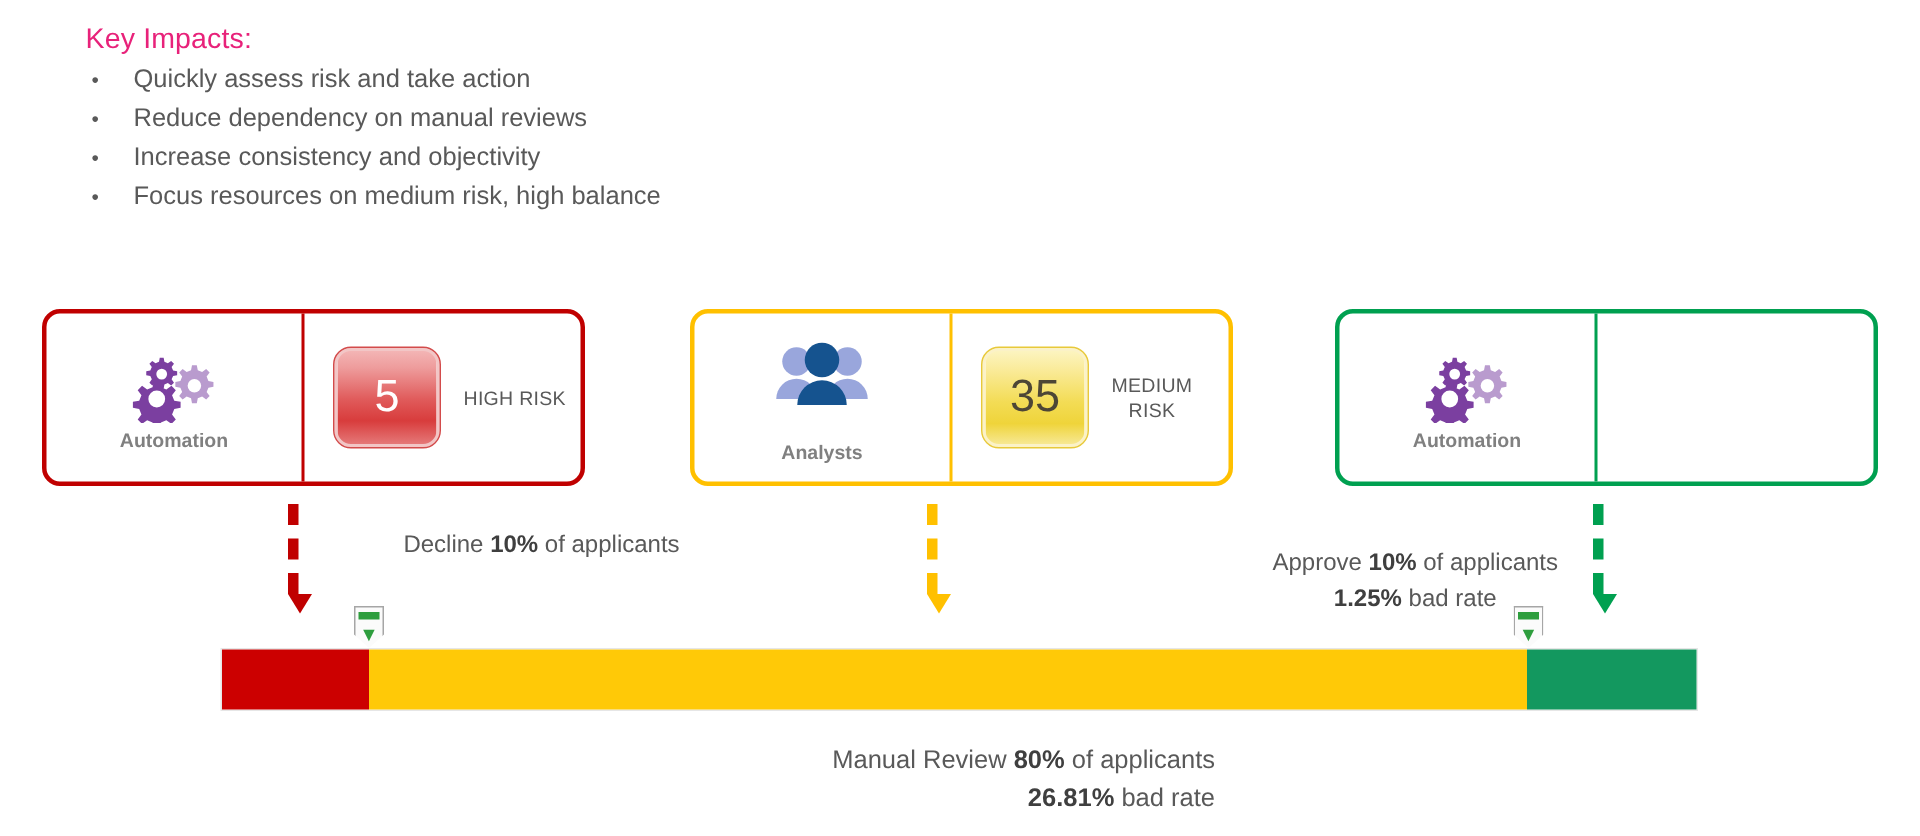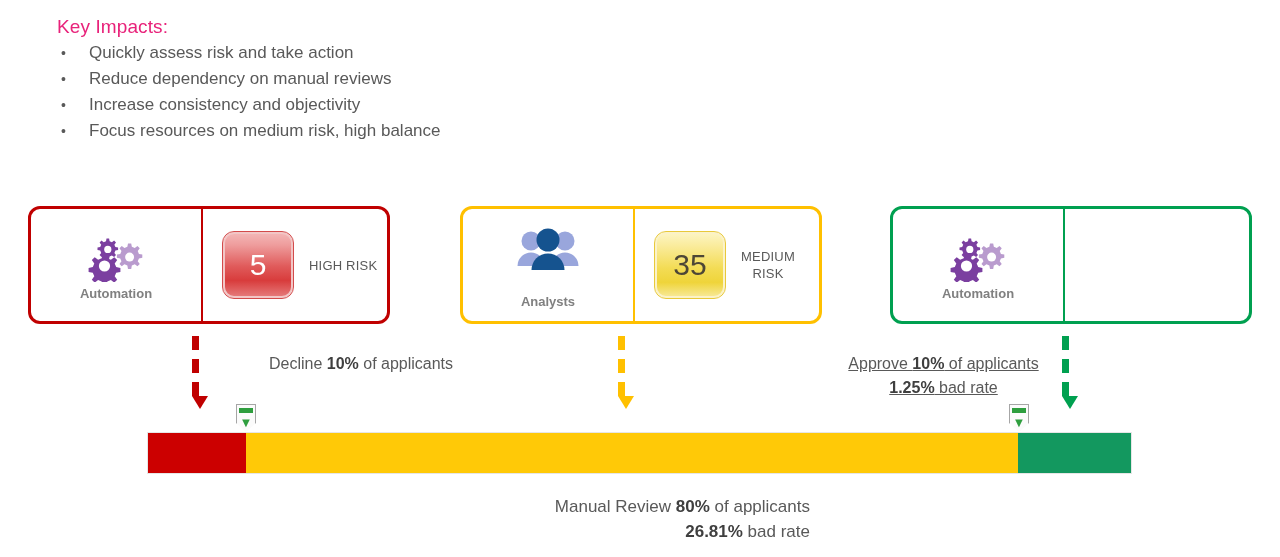--- a/index.html
+++ b/index.html
@@ -166,21 +166,21 @@
   
   .callout {
     position: absolute;
     text-align: center;
     color: #595959;
     font-size: 16px;
     line-height: 24px;
   }
   .callout b { color: #3F3F3F; }
   #callout-decline { left: 246px; top: 352px; width: 230px; }
-  #callout-approve { left: 826px; top: 352px; width: 235px; text-decoration: underline; }
+  #callout-approve { left: 826px; top: 364px; width: 235px; }
   #callout-manual  { left: 470px; top: 494px; width: 340px; font-size: 17px; line-height: 25px; text-align: right; }
 
   
   #dist-bar {
     position: absolute;
     left: 147px;
     top: 432px;
     width: 985px;
     height: 42px;
     display: flex;

